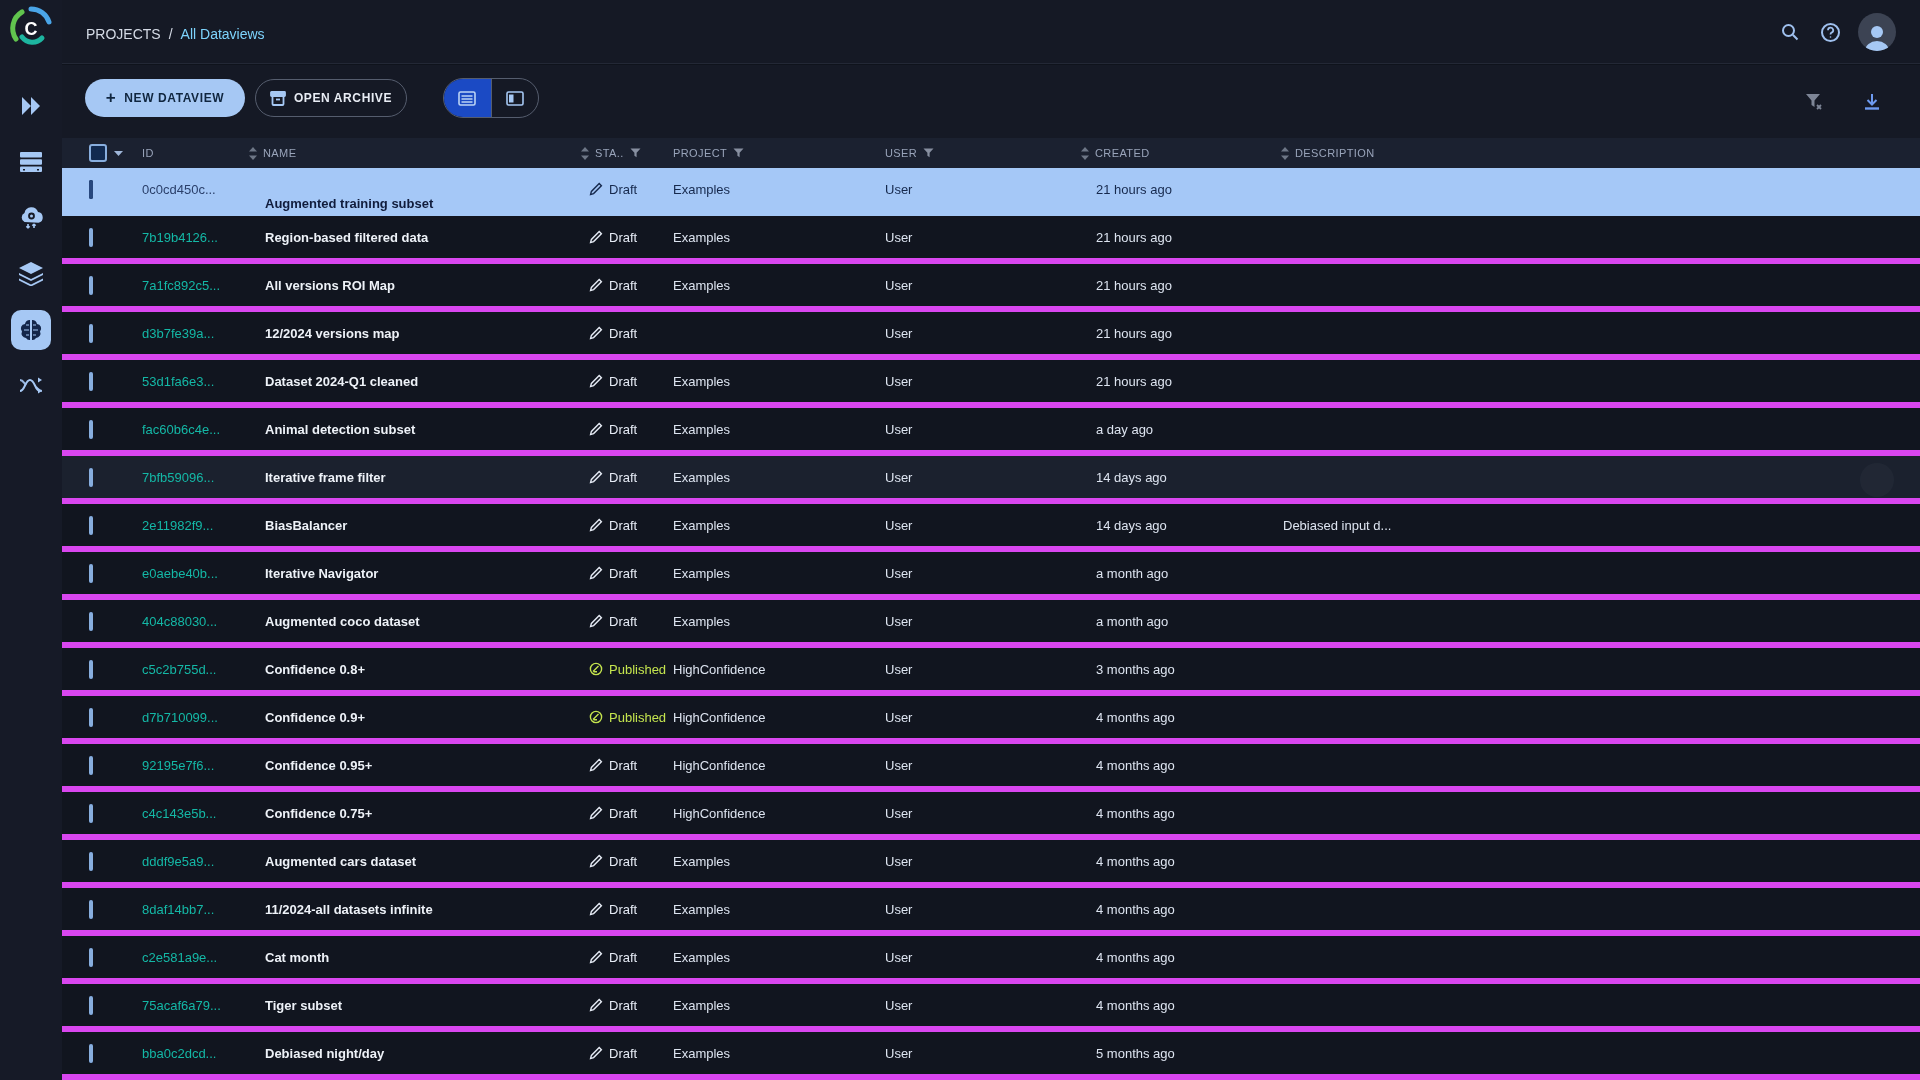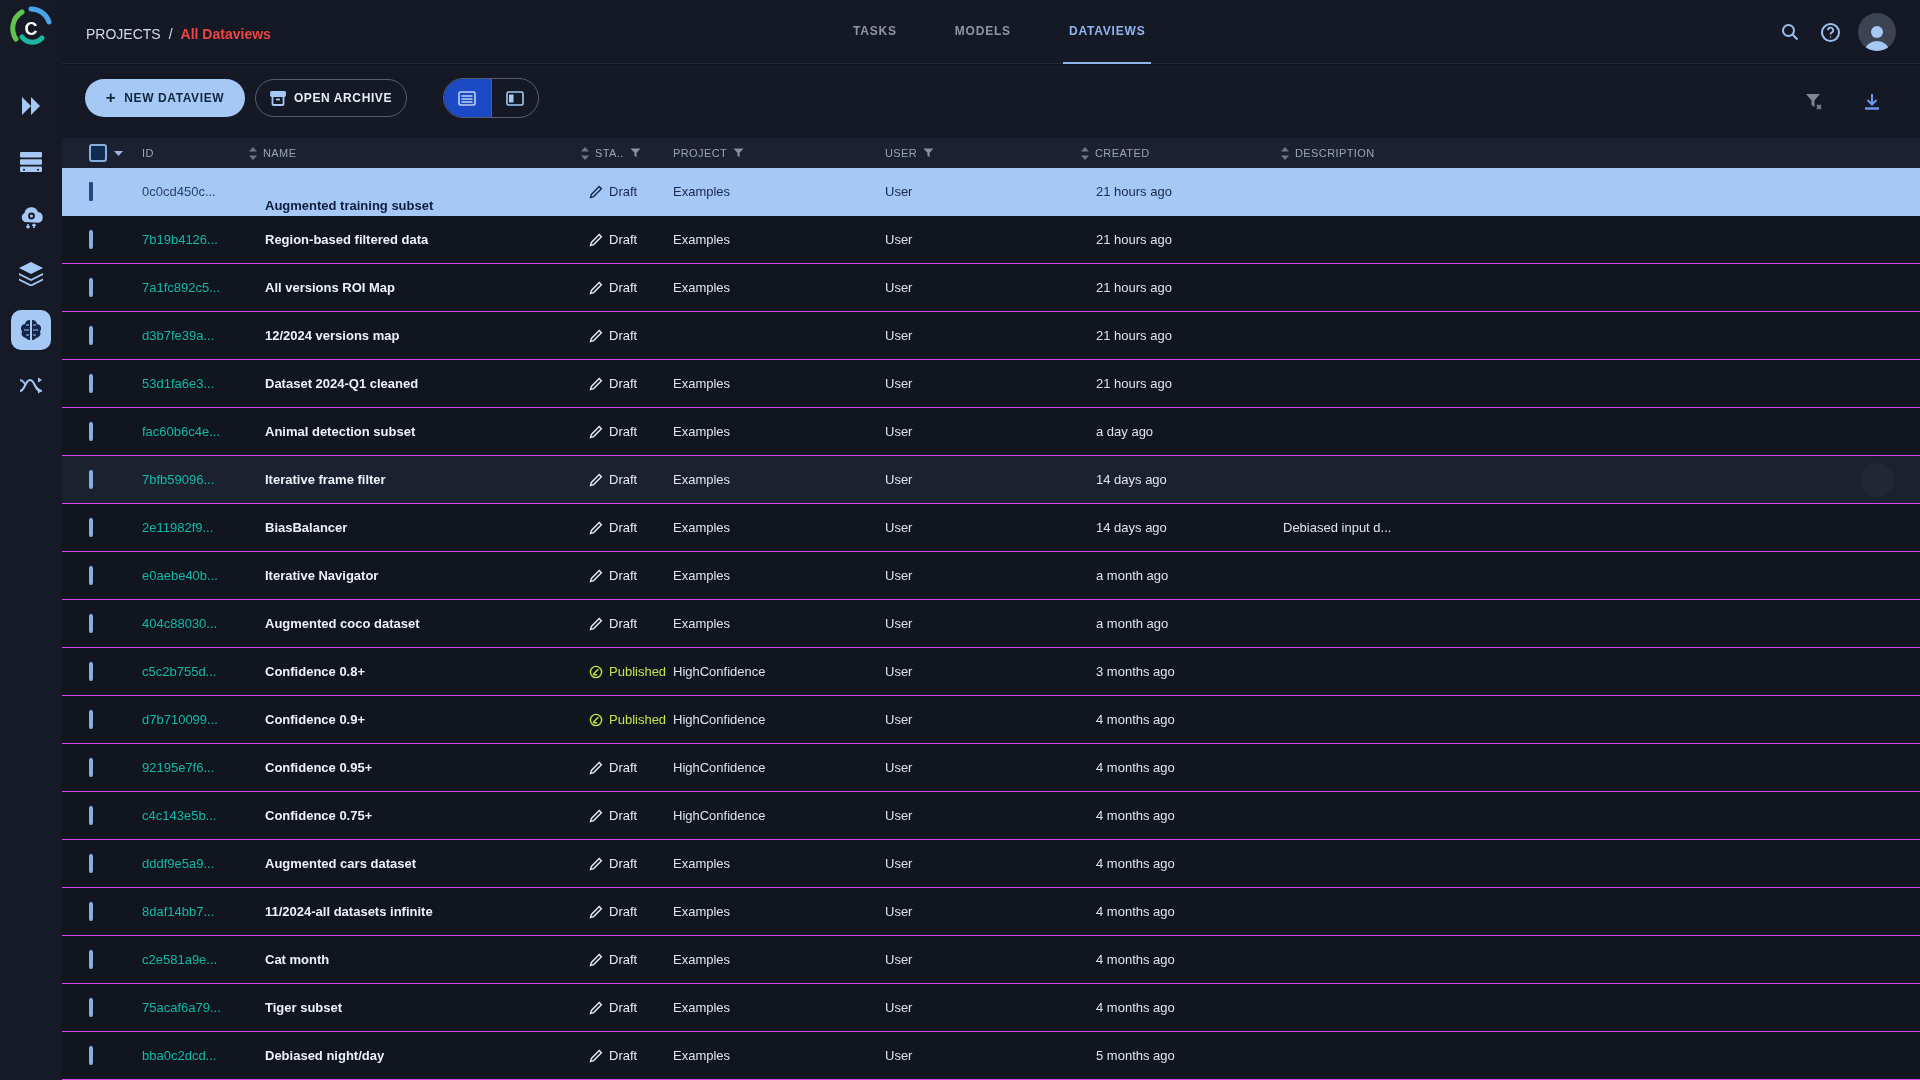--- a/index.html
+++ b/index.html
@@ -14,21 +14,21 @@
     display:flex; flex-direction:column; align-items:center; gap:16px; }
   .side-item { width:40px; height:40px; border-radius:10px; display:flex;
     align-items:center; justify-content:center; cursor:pointer; color:#a6c8f4; }
   .side-item.active { background:#a6c8f4; color:#13264a; }
 
   
   .topbar { position:absolute; left:62px; right:0; top:0; height:64px;
     background:#151925; border-bottom:1px solid #232836; }
   .breadcrumb { position:absolute; left:24px; top:0; height:68px;
     display:flex; align-items:center; gap:8px; font-size:14px; color:#d5dbe6; }
-  .breadcrumb .current { color:#ef4444; font-weight:bold; }
+  .breadcrumb .current { color:#7dd3fc; font-weight:normal; }
   .tabs { position:absolute; left:785px; top:0; height:64px; display:flex; gap:46px; }
   .tab { display:flex; align-items:center; padding:0 6px; font-size:12px;
     font-weight:bold; letter-spacing:0.8px; color:#8d96a8; cursor:pointer;
     border-bottom:2px solid transparent; }
   .tab.active { color:#8fb5ef; border-bottom-color:#8fb5ef; }
   .top-icons { position:absolute; right:0; top:0; height:64px; display:flex;
     align-items:center; }
   .icon-btn { width:40px; height:40px; display:flex; align-items:center;
     justify-content:center; cursor:pointer; color:#9fc0ee; }
   .avatar { width:38px; height:38px; border-radius:50%; background:#3c4353;
@@ -55,21 +55,21 @@
   
   .grid-row { display:grid;
     grid-template-columns:74px 113px 332px 83px 212px 205px 200px 1fr;
     align-items:center; }
   .thead { position:absolute; left:62px; right:0; top:138px; height:30px;
     background:#1b2130; font-size:11px; font-weight:normal; letter-spacing:0.4px;
     color:#99a4ba; }
   .th { display:flex; align-items:center; gap:6px; height:30px; cursor:pointer; }
   .tbody { position:absolute; left:62px; right:0; top:168px; bottom:0; }
   .tr { position:relative; height:48px; background:#11151f;
-    border-bottom:1px solid #d946ef; font-size:13px; cursor:pointer; }
+    border-bottom:6px solid #d946ef; font-size:13px; cursor:pointer; }
   .tr.hovered { background:#1b212e; }
   .tr.selected { background:#a5c8f7; color:#16294d; border-bottom-color:#a5c8f7; }
   .tr .cell-id { color:#14b8a6; padding-left:6px; overflow:hidden; white-space:nowrap; }
   .tr.selected .cell-id { color:#2b406b; }
   .tr .cell-name { font-weight:bold; color:#eef2f8; padding-left:16px;
     white-space:nowrap; overflow:hidden; }
   .tr.selected .cell-name { color:#101c3c;margin-top:28px; }
   .cell-status { display:flex; align-items:center; gap:6px; padding-left:8px;
     white-space:nowrap; color:#e6ebf5; }
   .tr.selected .cell-status { color:#16294d; }
@@ -162,25 +162,20 @@
       </div>
     </div>
 </div>
 
 <div class="topbar">
   <div class="breadcrumb">
     <span>PROJECTS</span>
     <span>/</span>
     <span class="current">All Dataviews</span>
   </div>
-  <div class="tabs">
-    <div class="tab">TASKS</div>
-    <div class="tab">MODELS</div>
-    <div class="tab active">DATAVIEWS</div>
-  </div>
   <div class="top-icons">
     <div class="icon-btn">
       <svg width="20" height="20" viewBox="0 0 20 20" fill="none" stroke="currentColor" stroke-width="2">
         <circle cx="8.5" cy="8.5" r="5.5"></circle>
           <path d="M12.8 12.8 L17.5 17.5"></path>
       </svg>
     </div>
     <div class="icon-btn">
       <svg width="21" height="21" viewBox="0 0 21 21" fill="none" stroke="currentColor" stroke-width="2">
         <circle cx="10.5" cy="10.5" r="8.5"></circle>

